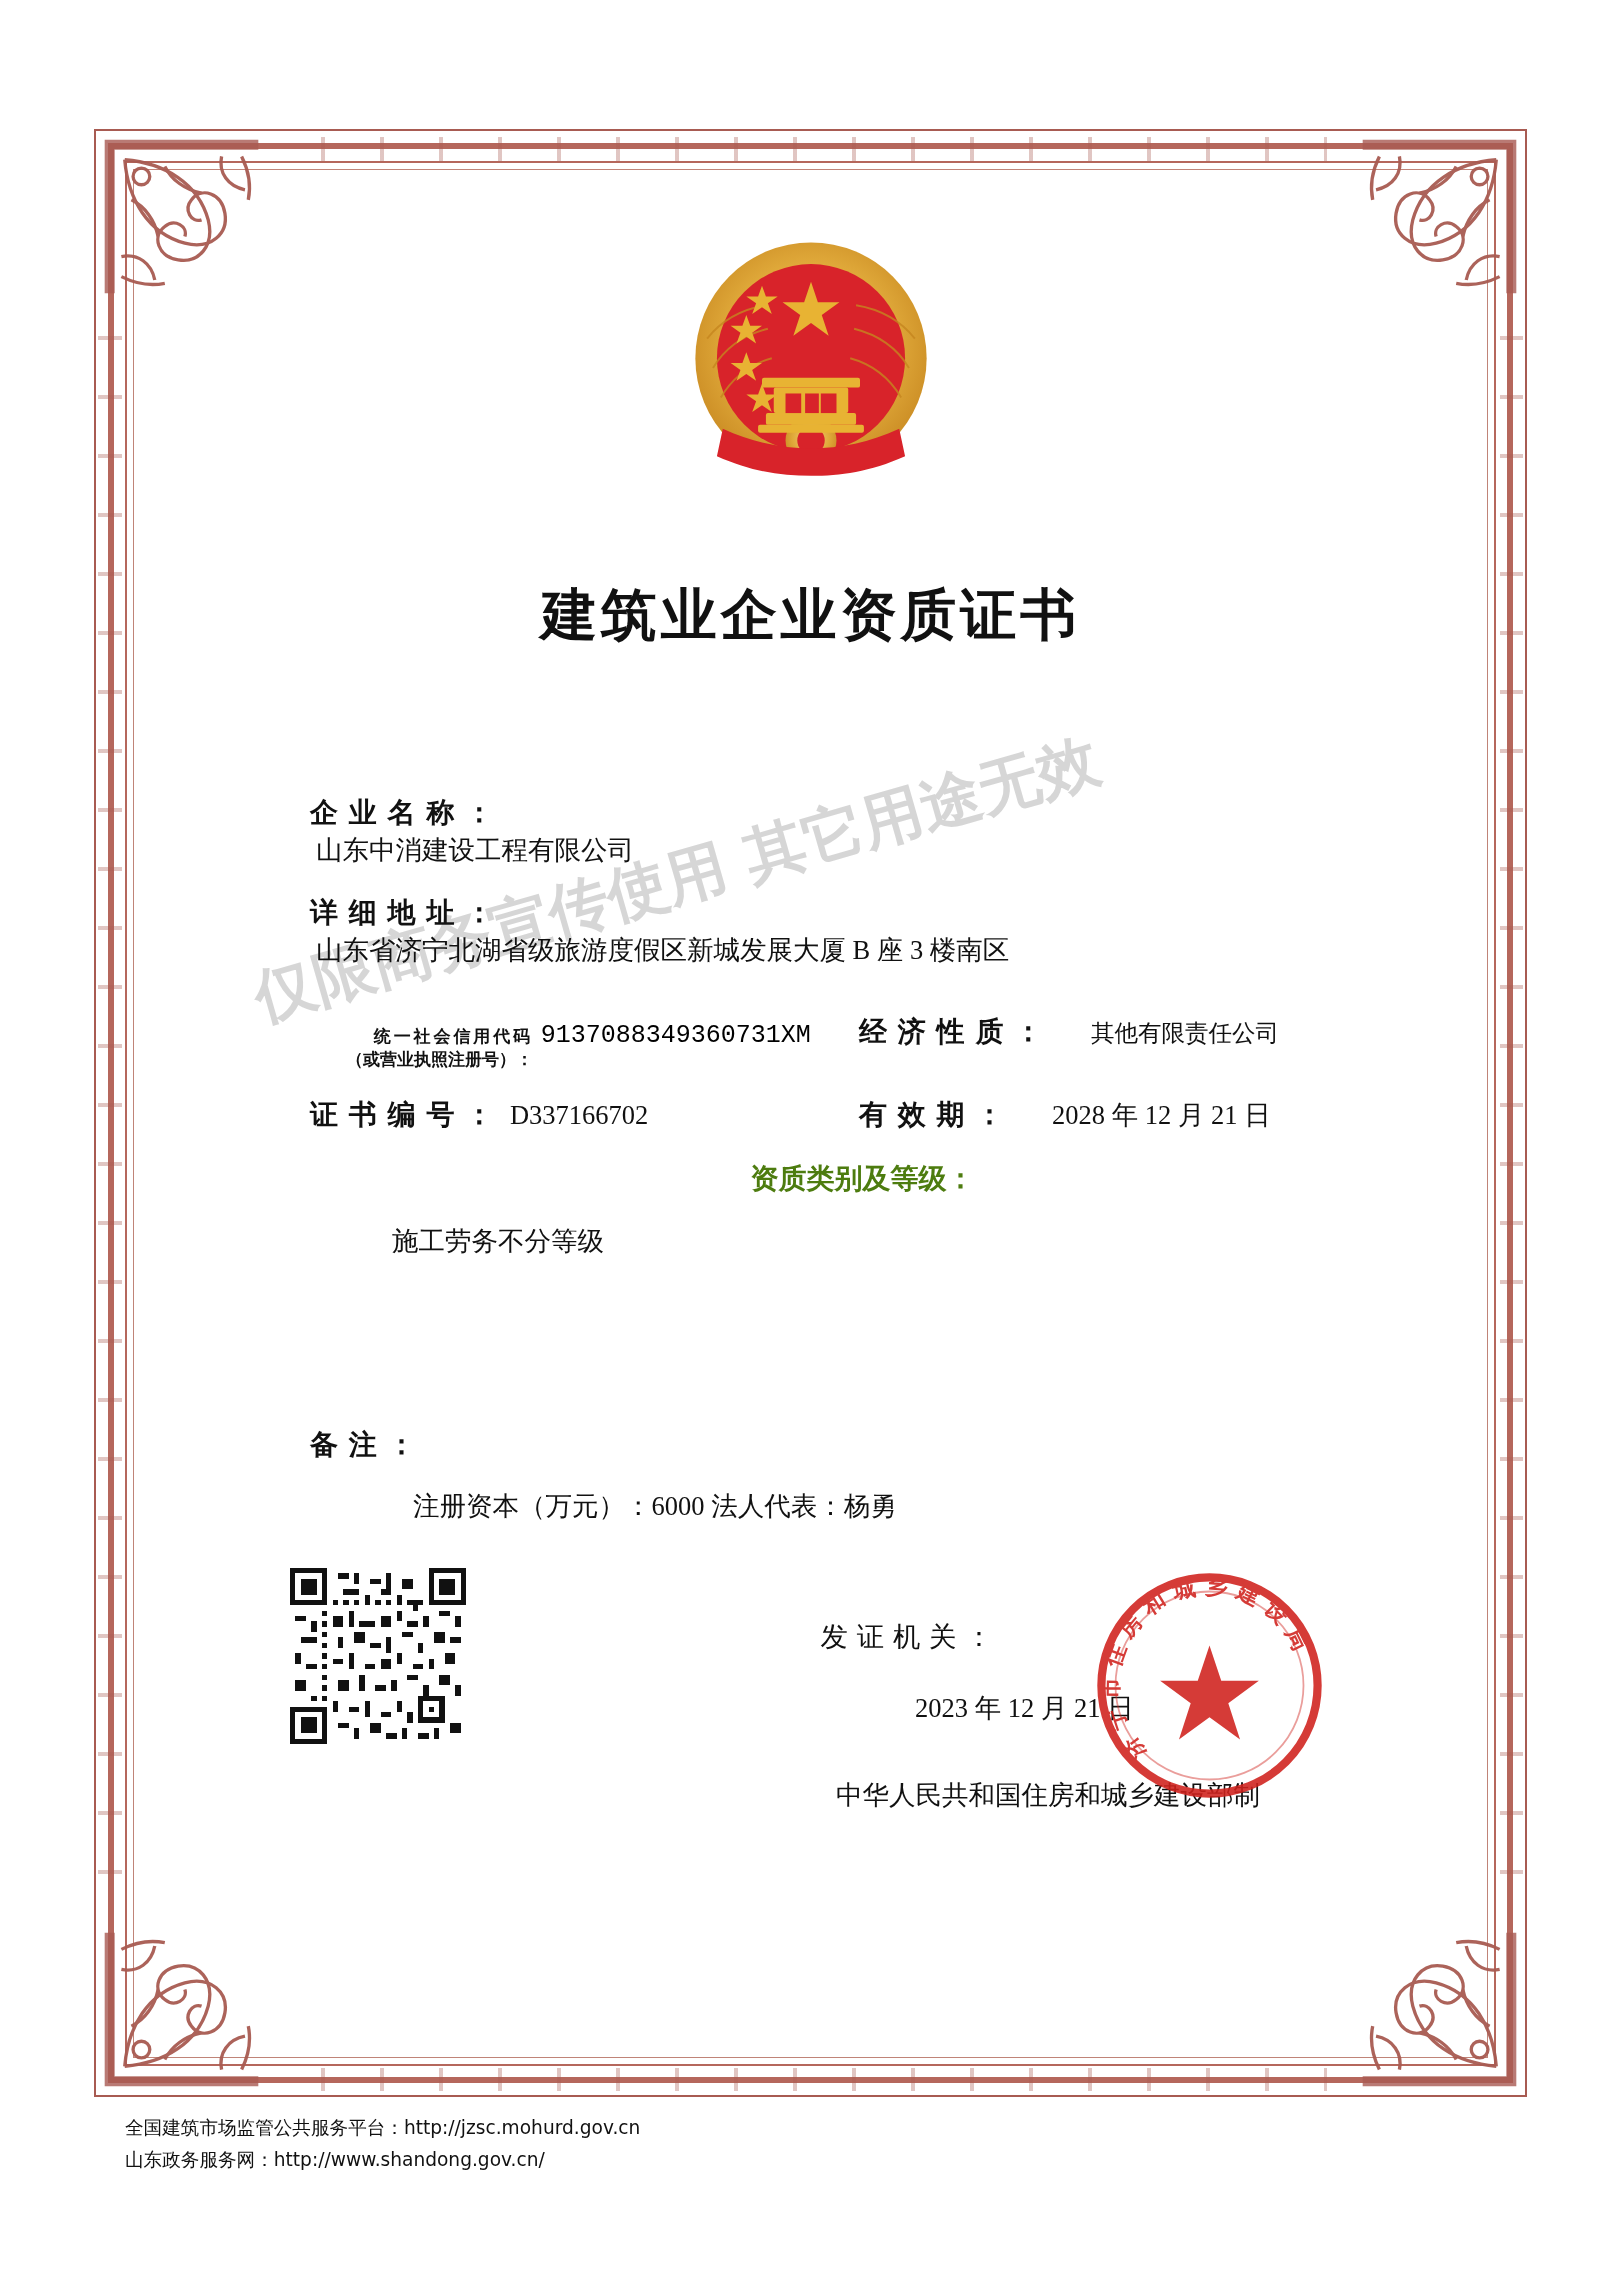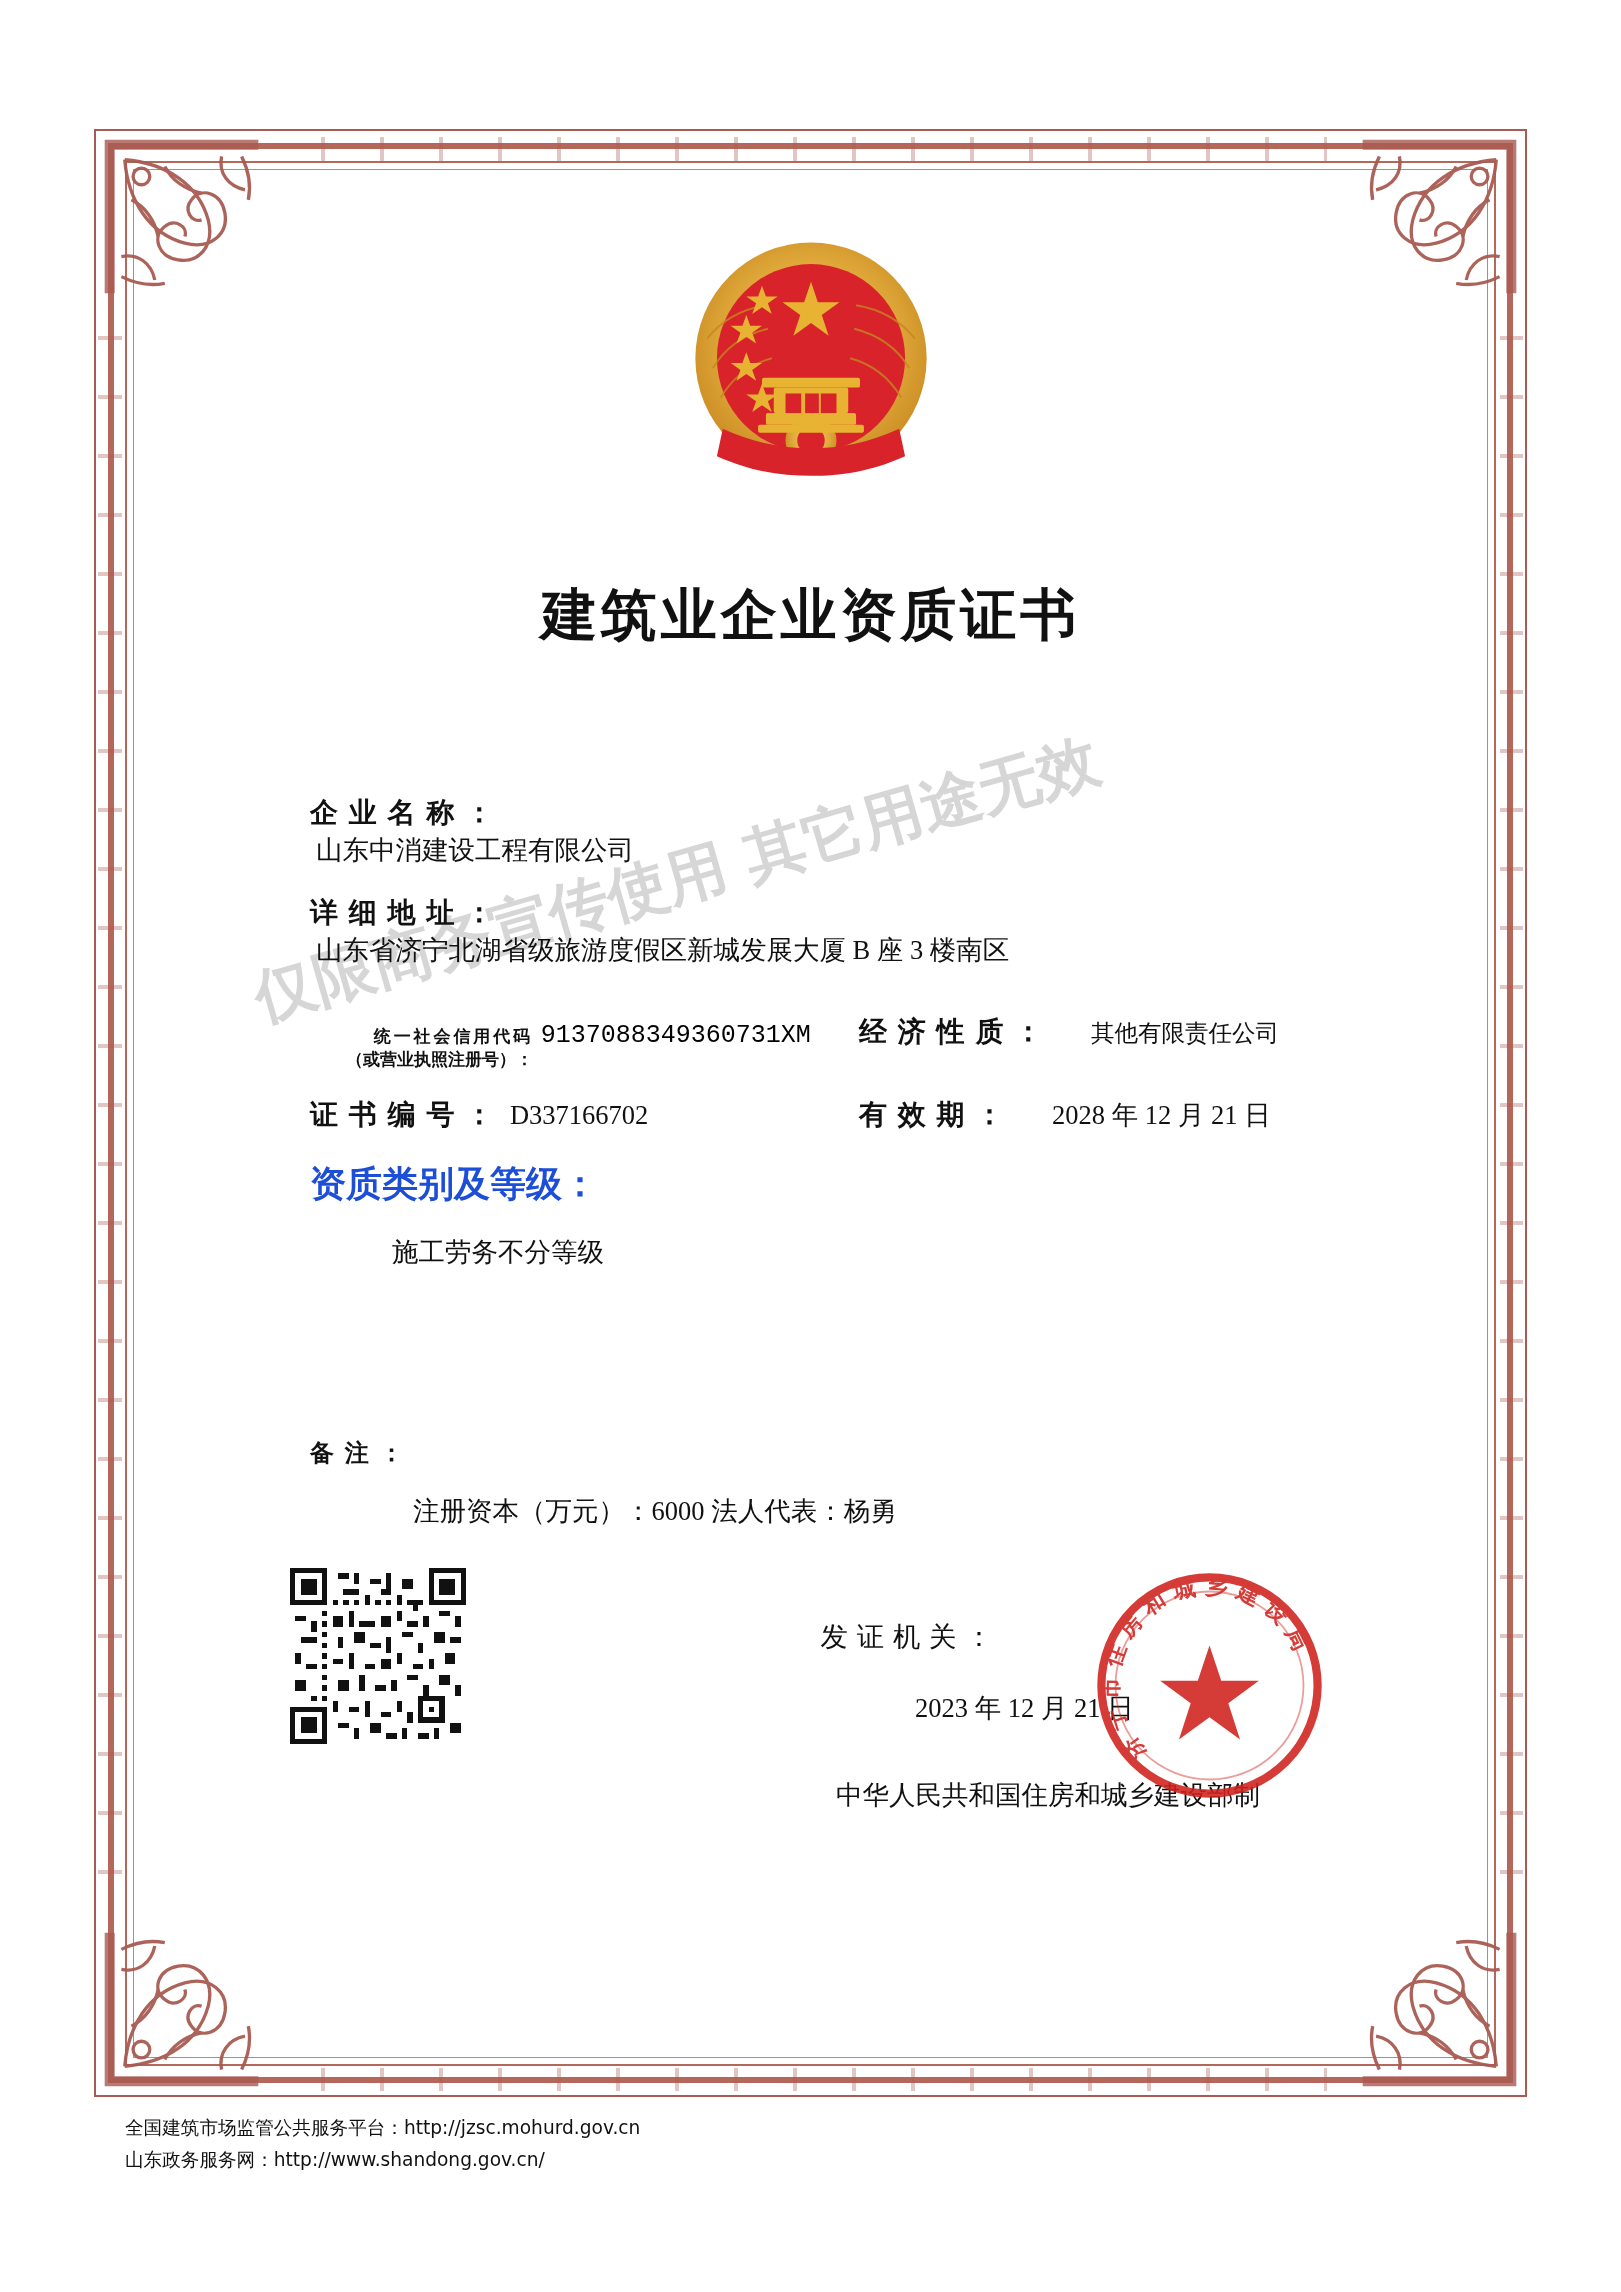--- a/index.html
+++ b/index.html
@@ -149,32 +149,32 @@
     font-size:25px;
     margin-left:7.8px;
     margin-top:28px;
   }
 
   .qual-block{
     margin-top:13.7px;
   }
   .qual-label{
     font-family:"DejaVu Sans","Liberation Sans",sans-serif;
-    font-weight:bold;font-size:36px;color:#1d4ed8;
+    font-weight:bold;font-size:28px;color:#4d7c0f;text-align:center;
   }
   .qual-item{
     font-family:"Liberation Serif","DejaVu Serif",serif;
     font-size:26.5px;color:#111;
     margin-top:25.5px;margin-left:82px;
   }
 
   .remark-block{margin-top:167px;}
   .remark-label{
     font-family:Liberation Sans, sans-serif;
-    font-weight:bold;font-size:24px;color:#111;letter-spacing:10.8px;
+    font-weight:bold;font-size:28px;color:#111;letter-spacing:10.8px;
   }
   .remark-text{
     font-family:"Liberation Serif","DejaVu Serif",serif;
     font-size:26.5px;color:#111;
     margin-top:23.5px;margin-left:103px;
   }
 
   
   .watermark{
     position:absolute;

